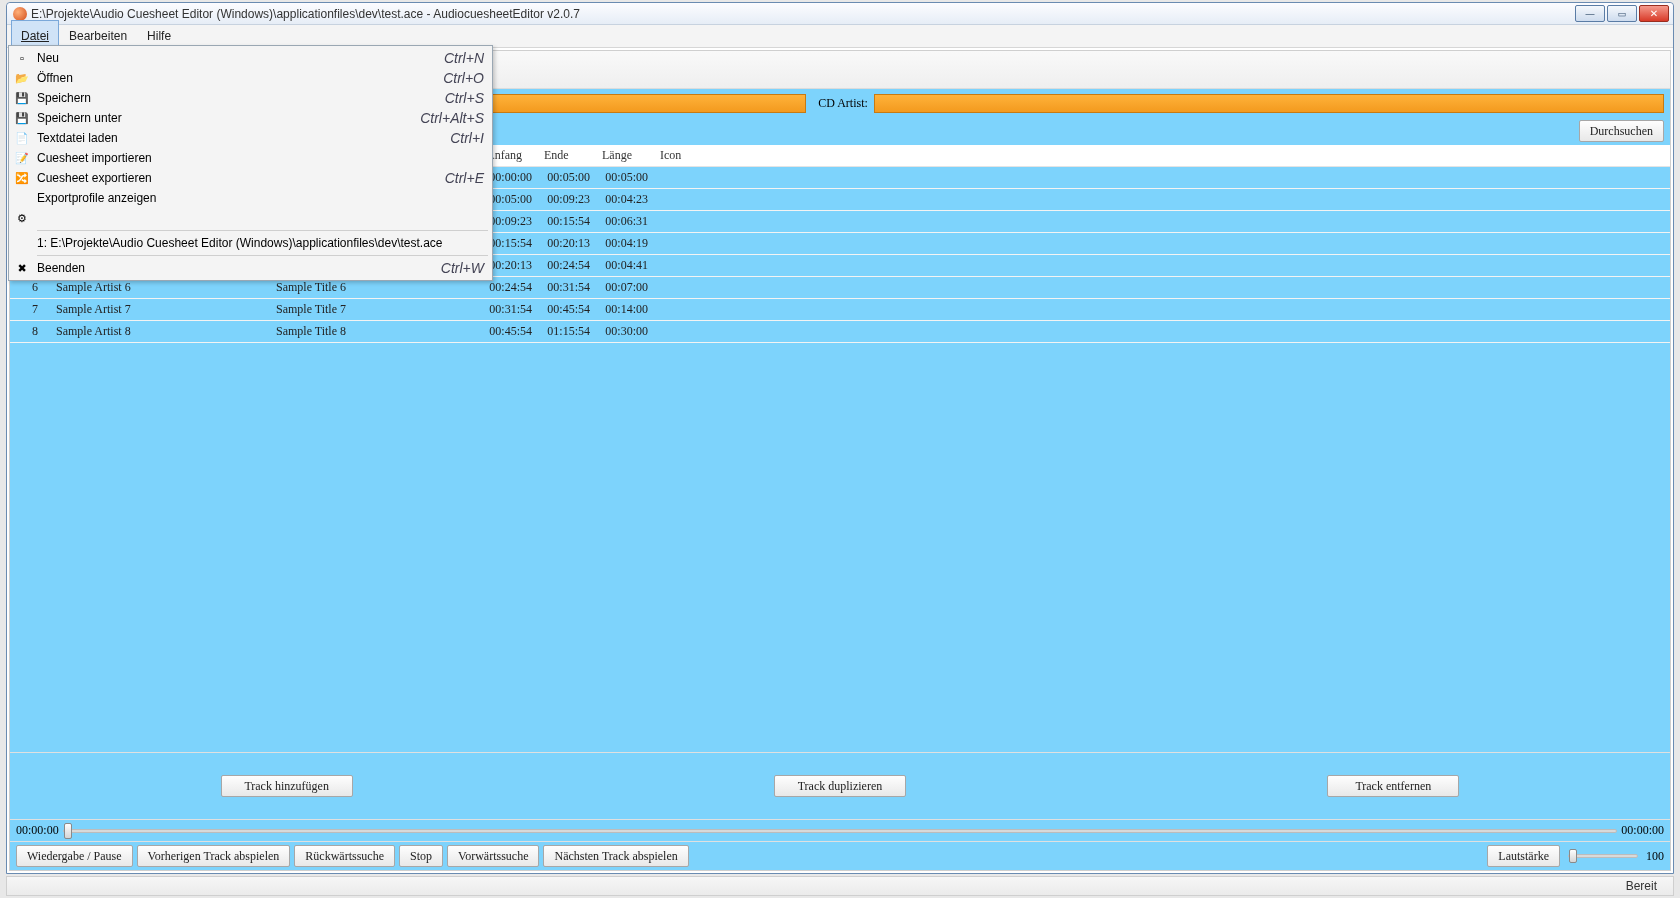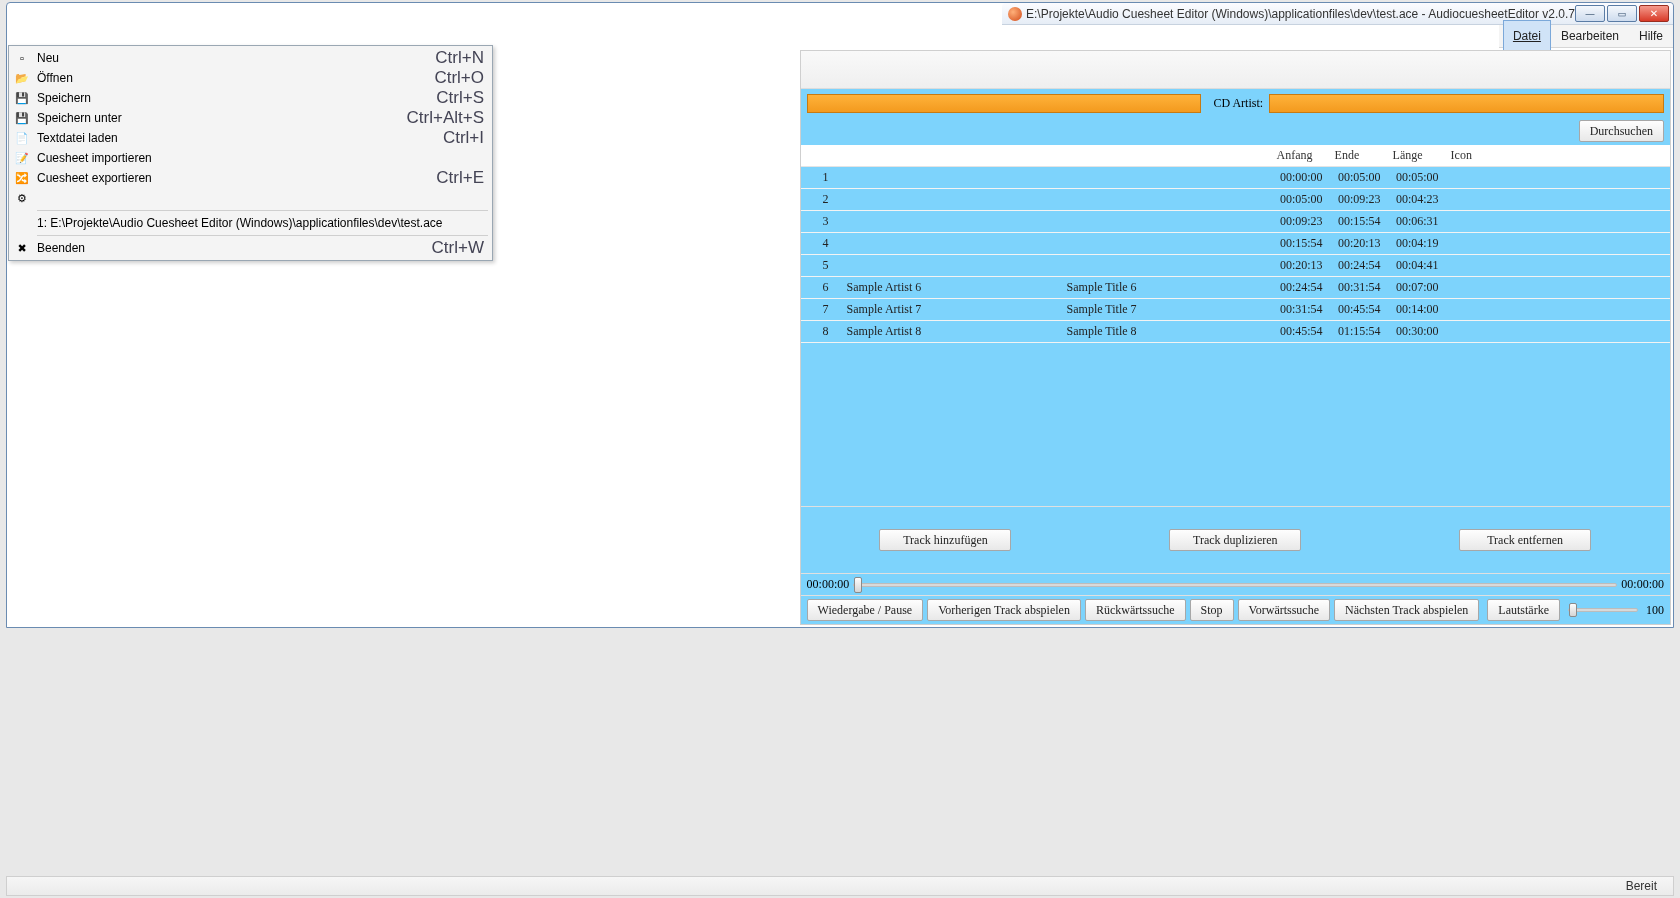--- a/index.html
+++ b/index.html
@@ -10,27 +10,26 @@
     background: #e8e8e8;
     overflow: hidden;
     width: 1680px;
     height: 898px;
     position: relative;
   }
   .window {
     position: absolute;
     left: 6px; top: 2px;
     width: 1668px;
-    height: 626px;
+    height: 872px;
     background: #fff;
     border: 1px solid #6a8bb1;
     border-radius: 4px 4px 0 0;
     display: flex;
     flex-direction: column;
-    align-items: flex-end;
   }
   .titlebar {
     height: 22px;
     background: linear-gradient(#fcfcff, #e6edf6);
     display: flex;
     align-items: center;
     border-bottom: 1px solid #c7d2df;
     border-radius: 4px 4px 0 0;
   }
   .title-icon {
@@ -87,21 +86,21 @@
     height: 20px;
     padding: 0 6px 0 2px;
   }
   .dd-icon {
     width: 18px; height: 16px;
     display: flex; align-items: center; justify-content: center;
     font-size: 11px;
     margin-right: 6px;
   }
   .dd-label { flex: 1; color: #000000; }
-  .dd-accel { color: #445; font-size: 17px; }
+  .dd-accel { color: #445; font-size: 14px; font-style: italic; }
   .dd-sep {
     height: 1px;
     background: #cfcfcf;
     margin: 2px 2px 2px 26px;
   }
   .content {
     flex: 1;
     display: flex;
     flex-direction: column;
     background: #7dd3fc;
@@ -455,20 +454,25 @@
     <div class="dd-icon">📝</div>
     <div class="dd-label">Cuesheet importieren</div>
     <div class="dd-accel"></div>
   </div>
   <div class="dd-row">
     <div class="dd-icon">🔀</div>
     <div class="dd-label">Cuesheet exportieren</div>
     <div class="dd-accel">Ctrl+E</div>
   </div>
   <div class="dd-row">
+    <div class="dd-icon"></div>
+    <div class="dd-label">Exportprofile anzeigen</div>
+    <div class="dd-accel"></div>
+  </div>
+  <div class="dd-row">
     <div class="dd-icon">⚙</div>
     <div class="dd-accel"></div>
   </div>
   <div class="dd-sep"></div>
   <div class="dd-row">
     <div class="dd-icon"></div>
     <div class="dd-label">1: E:\Projekte\Audio Cuesheet Editor (Windows)\applicationfiles\dev\test.ace</div>
     <div class="dd-accel"></div>
   </div>
   <div class="dd-sep"></div>

